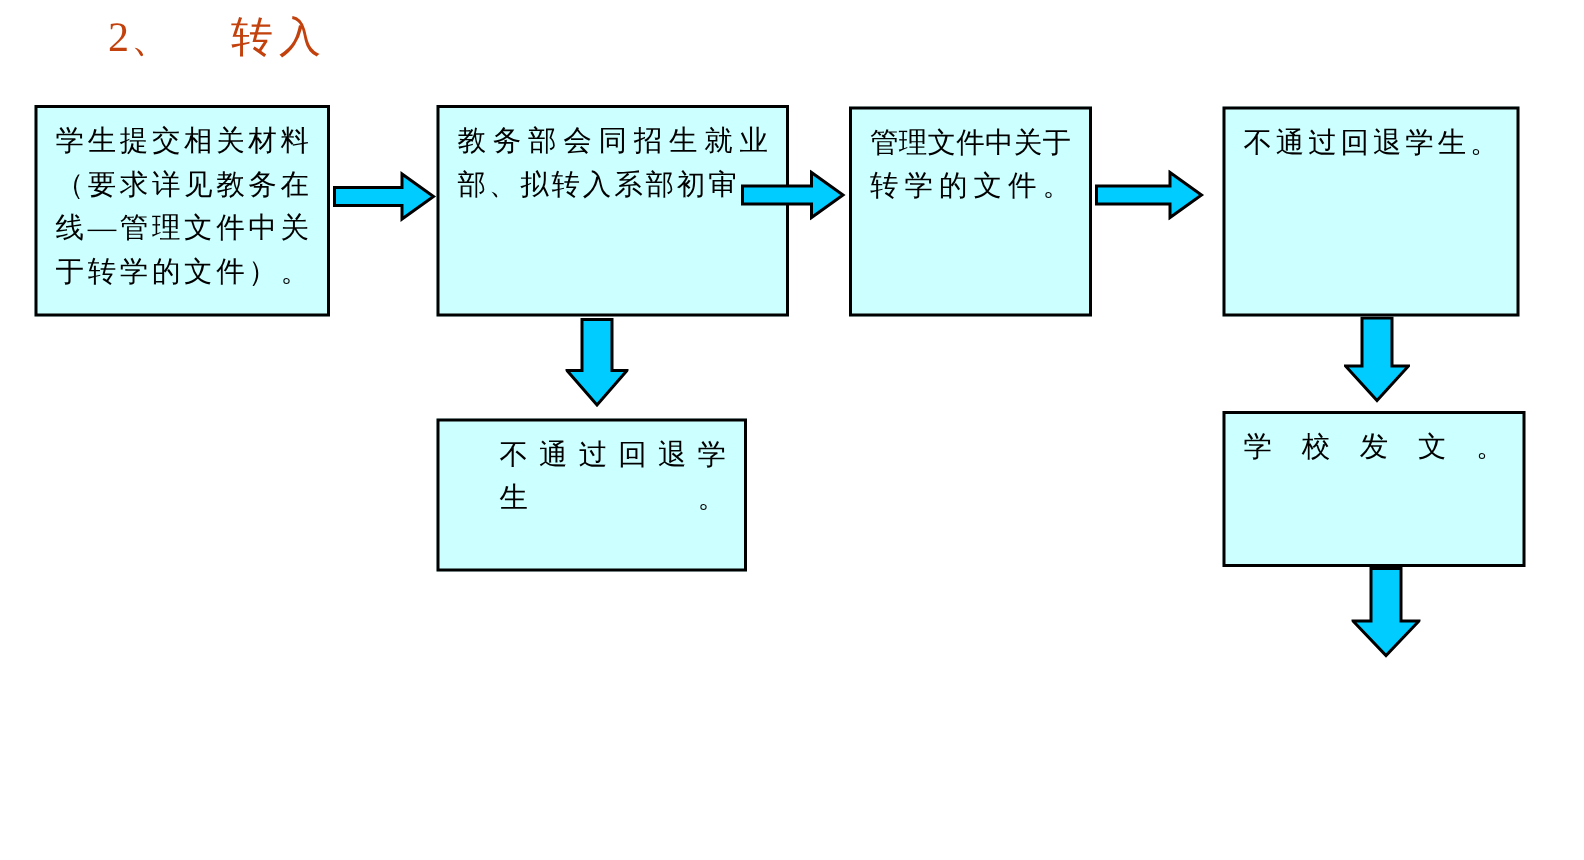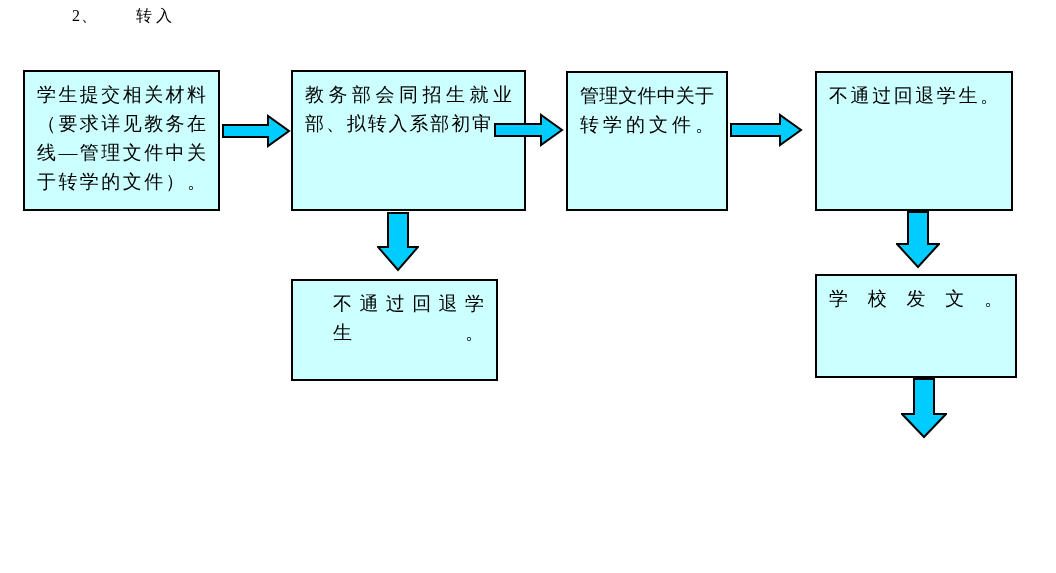--- a/index.html
+++ b/index.html
@@ -18,22 +18,22 @@
     position: relative;
     width: 1056px;
     height: 573px;
     background: var(--page-bg);
     overflow: hidden;
   }
   .title {
     position: absolute;
     left: 72px;
     top: 6px;
-    font-size: 16px;
-    color: #000000;
+    font-size: 28px;
+    color: #c2410c;
     white-space: nowrap;
   }
   .title .num { letter-spacing: 1px; }
   .title .txt { margin-left: 38px; letter-spacing: 4px; }
   .fc-box {
     position: absolute;
     background: var(--box-fill);
     border: 2px solid var(--line-color);
     color: #000;
     font-size: 19px;

